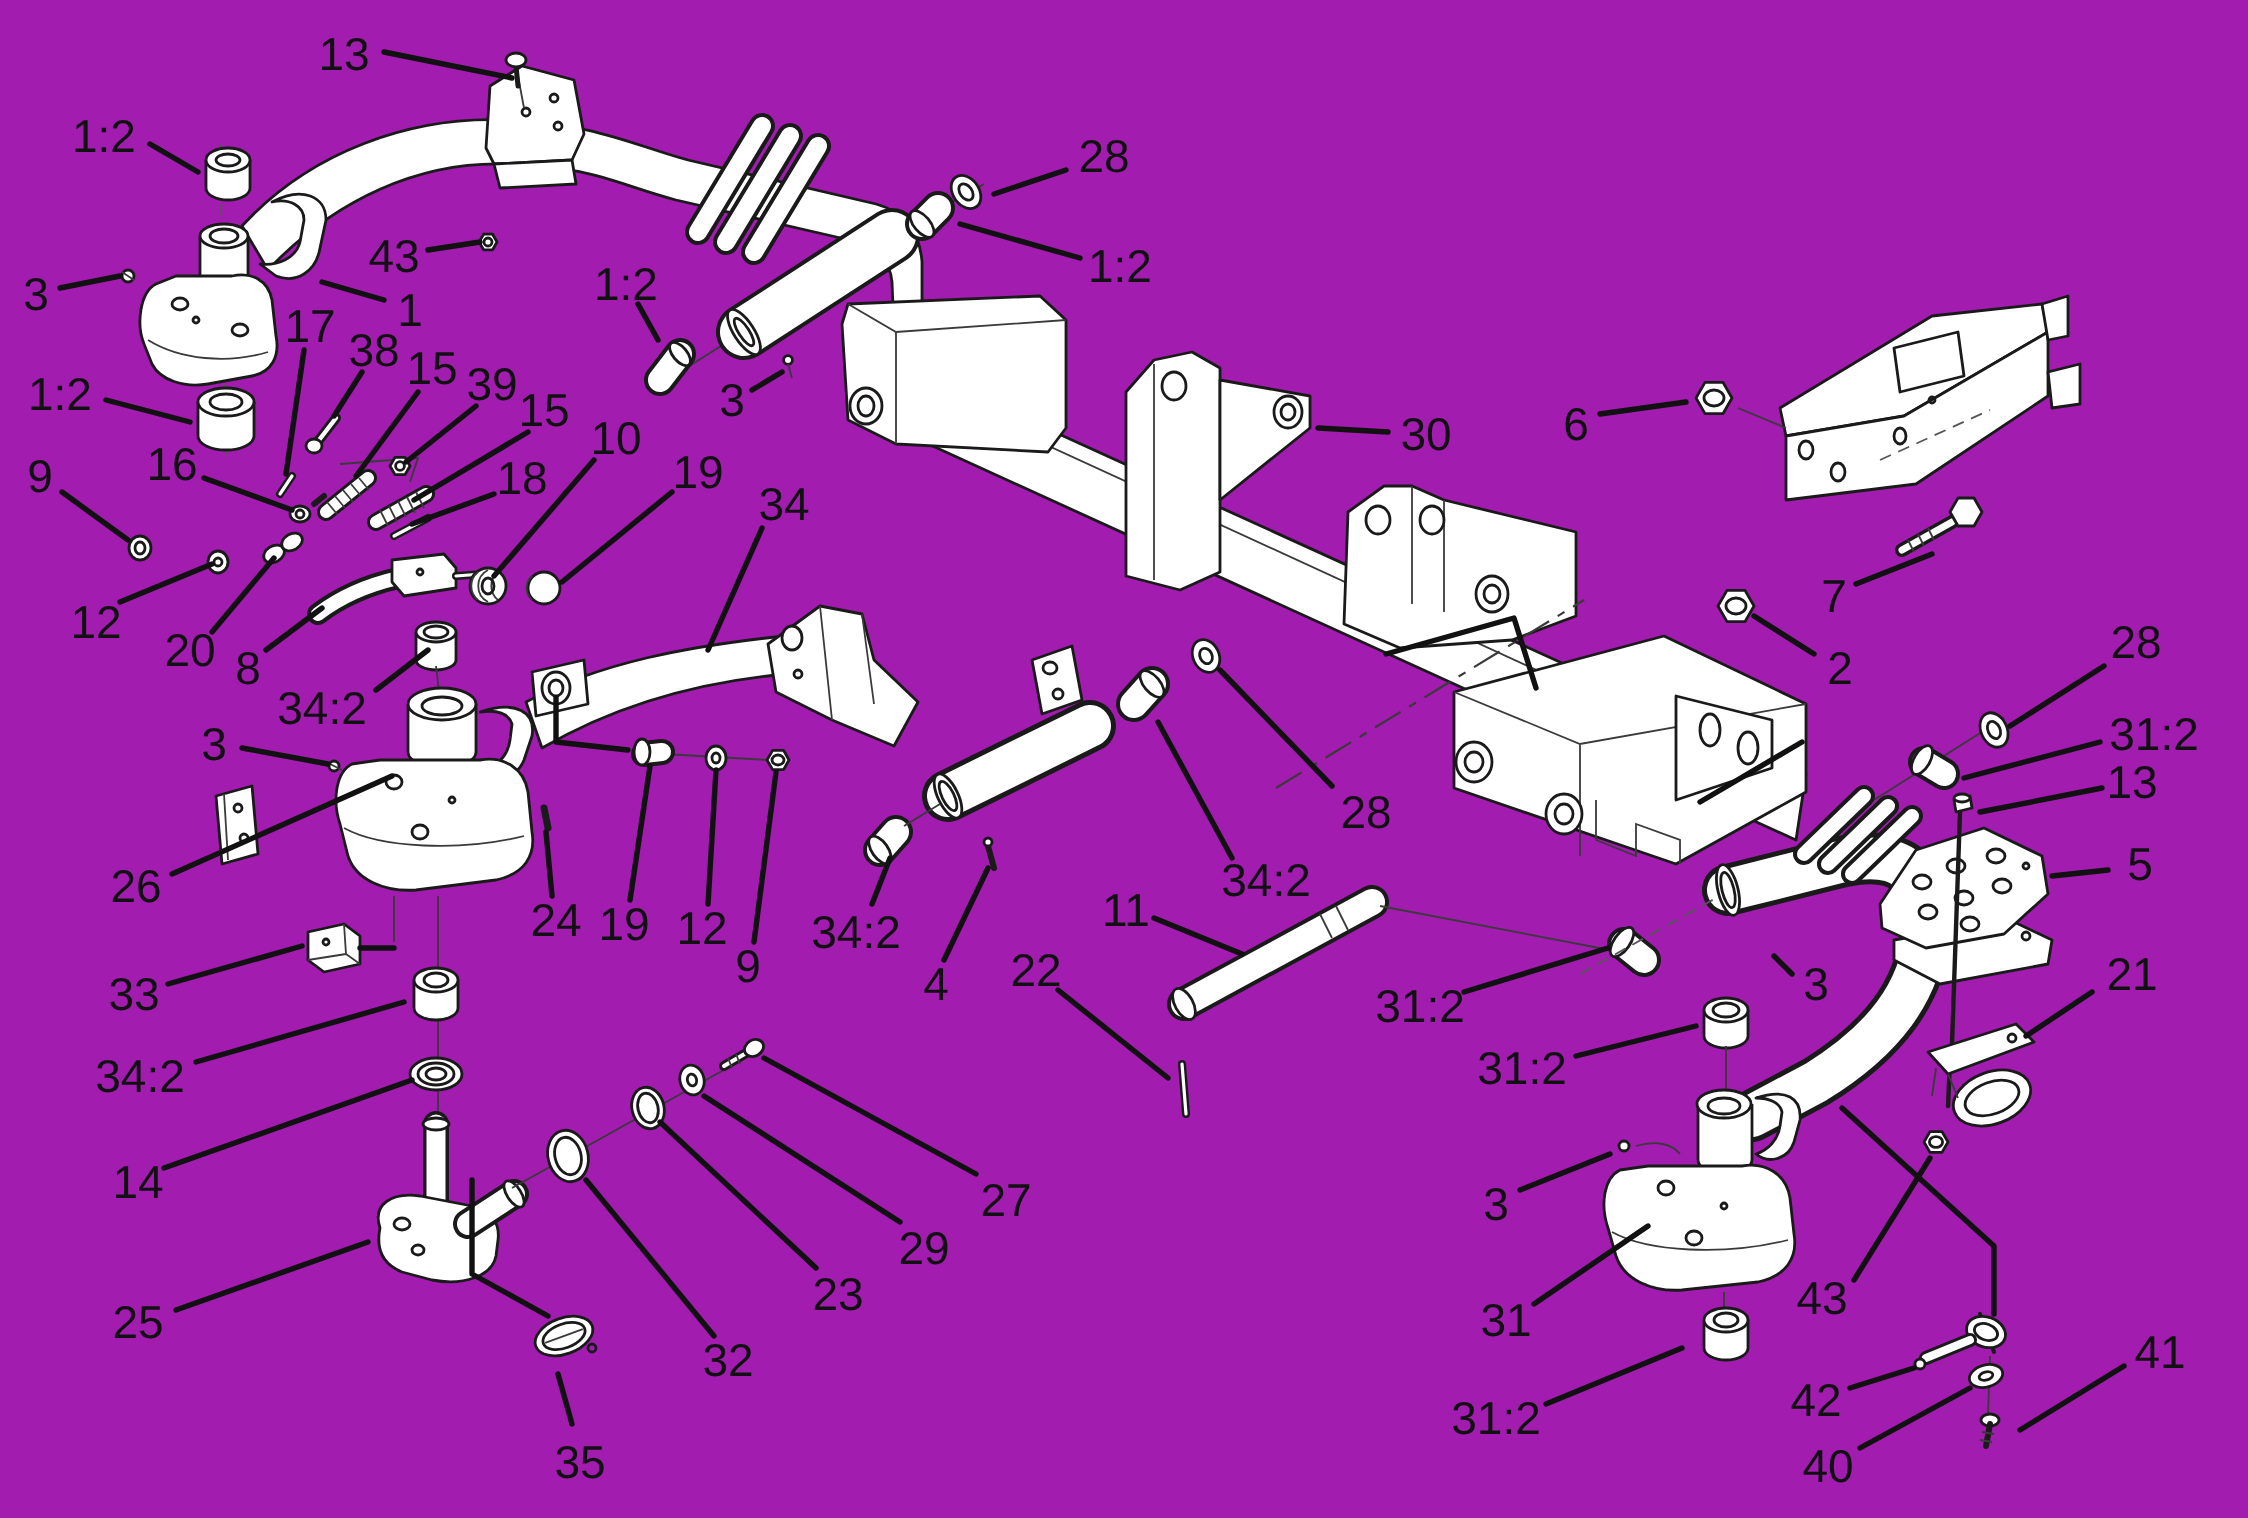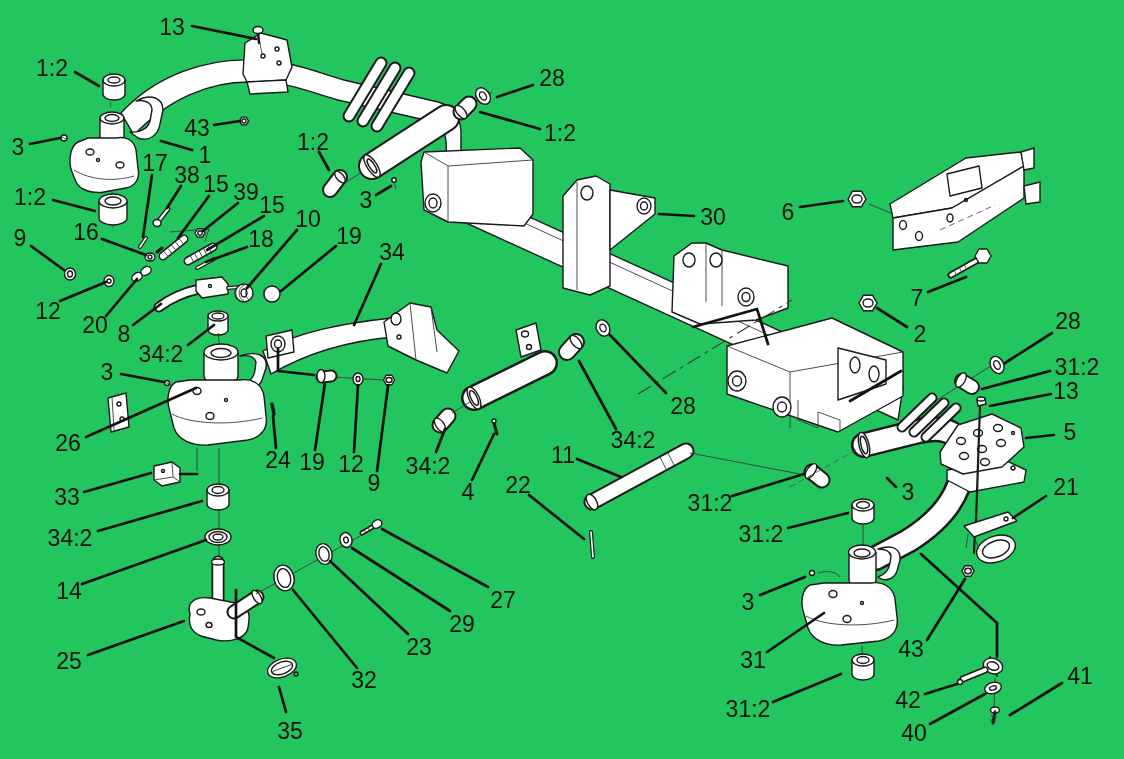--- a/index.html
+++ b/index.html
@@ -1,16 +1,16 @@
 <!DOCTYPE html>
 <html><head>
 <meta charset="utf-8">
 <style>
   html,body{margin:0;padding:0;background:#fff;}
-  .stage{position:relative;width:1124px;height:759px;background:#22c55e;overflow:hidden;
+  .stage{position:relative;width:1124px;height:759px;background:#a21caf;overflow:hidden;
          font-family:"Liberation Sans",sans-serif;}
   svg{position:absolute;left:0;top:0;}
   .ln{stroke:#1a1a1a;stroke-width:1.4;fill:none;stroke-linejoin:round;}
   .fw{stroke:#1a1a1a;stroke-width:1.4;fill:#ffffff;stroke-linejoin:round;}
   .thin{stroke:#3a3a3a;stroke-width:0.9;fill:none;}
   .dash{stroke:#3a3a3a;stroke-width:1.1;fill:none;stroke-dasharray:15 5 4 5;}
   .dash2{stroke:#555;stroke-width:0.9;fill:none;stroke-dasharray:6 4;}
   .cb{stroke:#1a1a1a;fill:none;stroke-linecap:round;}
   .cw{stroke:#ffffff;fill:none;stroke-linecap:round;}
   .lead{stroke:#111;stroke-width:2.7;fill:none;stroke-linecap:round;stroke-linejoin:round;}

